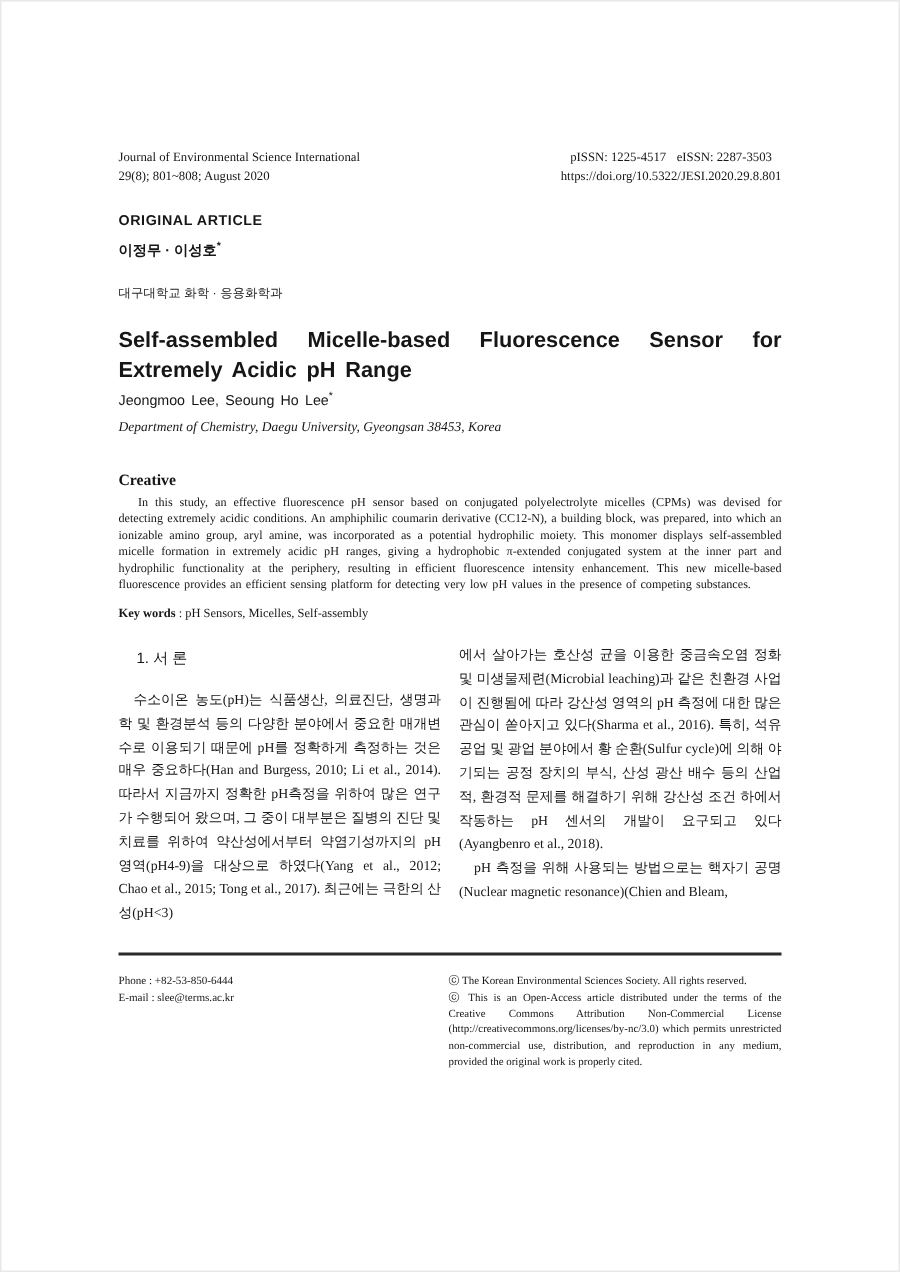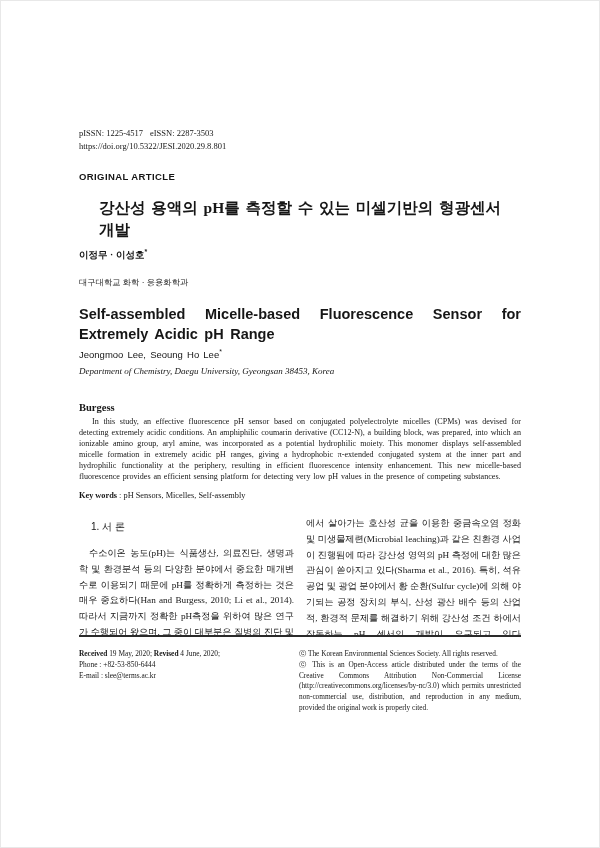--- a/index.html
+++ b/index.html
@@ -2,21 +2,21 @@
 <html><head>
 <meta charset="utf-8">
 <style>
   * { margin:0; padding:0; box-sizing:border-box; }
   html,body { width:600px; height:848px; background:#ffffff; }
   body { font-family:"Liberation Serif", serif; color:#161616; }
   .page { position:relative; width:600px; height:848px; background:#fff;
           border:1px solid #e8e8e8; padding:97px 78px 0 78px; overflow:hidden; }
 
   .jheader { display:flex; justify-content:space-between; font-size:8.5px; line-height:13px; }
-  .jh-right { text-align:left;margin-top:29px; }
+  .jh-right { text-align:center; }
   .issn-gap { margin-left:7px; }
 
   .article-type { margin-top:18px; font-family:"Liberation Sans", sans-serif;
                   font-weight:bold; font-size:9.5px; letter-spacing:.4px; line-height:12px; }
 
   .title-kr { margin:14px 20px 0 20px; font-size:15.5px; font-weight:bold;
               line-height:22px; text-align:justify; text-align-last:justify; }
 
   .authors-kr { margin-top:8px; font-family:"Liberation Sans", sans-serif;
                 font-size:9.5px; font-weight:bold; line-height:12px; }
@@ -49,46 +49,49 @@
   .foot-left { width:219px; font-size:7.4px; line-height:10.8px; }
   .foot-right { width:222px; font-size:7.3px; line-height:10.8px; text-align:justify; }
   .foot-left b, .foot-right b { font-weight:bold; }
 </style>
 </head>
 <body>
 
 <div class="page">
 
   <header class="jheader">
+    <div class="jh-left">
+      <div>Journal of Environmental Science International</div>
+      <div>29(8); 801~808; August 2020</div>
+    </div>
     <div class="jh-right">
       <div>
         <span>pISSN: 1225-4517</span><span class="issn-gap">eISSN: 2287-3503</span>
       </div>
       <div>https://doi.org/10.5322/JESI.2020.29.8.801</div>
     </div>
   </header>
 
   <div class="article-type">ORIGINAL ARTICLE</div>
 
-  <h1 class="title-kr">강산성 용액의 pH를 측정할 수 있는 미셀기반의 형광센서 개발</h1>
 
   <div class="authors-kr">
     <span>이정무 · 이성호</span><sup class="mark">*</sup>
   </div>
   <div class="affil-kr">대구대학교 화학 · 응용화학과</div>
 
   <h2 class="title-en">Self-assembled Micelle-based Fluorescence Sensor for Extremely Acidic pH Range</h2>
 
   <div class="authors-en">
     <span>Jeongmoo Lee, Seoung Ho Lee</span><sup class="mark">*</sup>
   </div>
   <div class="affil-en">Department of Chemistry, Daegu University, Gyeongsan 38453, Korea</div>
 
   <section>
-    <div class="abs-head">Burgess</div>
+    <div class="abs-head">Creative</div>
     <p class="abs-text">In this study, an effective fluorescence pH sensor based on conjugated polyelectrolyte micelles (CPMs) was devised for detecting extremely acidic conditions. An amphiphilic coumarin derivative (CC12-N), a building block, was prepared, into which an ionizable amino group, aryl amine, was incorporated as a potential hydrophilic moiety. This monomer displays self-assembled micelle formation in extremely acidic pH ranges, giving a hydrophobic π-extended conjugated system at the inner part and hydrophilic functionality at the periphery, resulting in efficient fluorescence intensity enhancement. This new micelle-based fluorescence provides an efficient sensing platform for detecting very low pH values in the presence of competing substances.</p>
     <div class="keywords">
       <span class="kw-label">Key words</span><span> : </span><span>pH Sensors, Micelles, Self-assembly</span>
     </div>
   </section>
 
   <section class="columns">
     <div class="col col-left">
       <div class="sec-head">1. 서 론</div>
       <p class="indent">수소이온 농도(pH)는 식품생산, 의료진단, 생명과학 및 환경분석 등의 다양한 분야에서 중요한 매개변수로 이용되기 때문에 pH를 정확하게 측정하는 것은 매우 중요하다(Han and Burgess, 2010; Li et al., 2014). 따라서 지금까지 정확한 pH측정을 위하여 많은 연구가 수행되어 왔으며, 그 중이 대부분은 질병의 진단 및 치료를 위하여 약산성에서부터 약염기성까지의 pH 영역(pH4-9)을 대상으로 하였다(Yang et al., 2012; Chao et al., 2015; Tong et al., 2017). 최근에는 극한의 산성(pH&lt;3)</p>
@@ -96,23 +99,20 @@
     <div class="col col-right">
       <p>에서 살아가는 호산성 균을 이용한 중금속오염 정화 및 미생물제련(Microbial leaching)과 같은 친환경 사업이 진행됨에 따라 강산성 영역의 pH 측정에 대한 많은 관심이 쏟아지고 있다(Sharma et al., 2016). 특히, 석유공업 및 광업 분야에서 황 순환(Sulfur cycle)에 의해 야기되는 공정 장치의 부식, 산성 광산 배수 등의 산업적, 환경적 문제를 해결하기 위해 강산성 조건 하에서 작동하는 pH 센서의 개발이 요구되고 있다(Ayangbenro et al., 2018).</p>
       <p class="indent">pH 측정을 위해 사용되는 방법으로는 핵자기 공명(Nuclear magnetic resonance)(Chien and Bleam,</p>
     </div>
   </section>
 
   <footer class="footer">
     <div class="footer-rule"></div>
     <div class="foot-cols">
       <div class="foot-left">
-        <div>
-          <b>Received</b><span> 19 May, 2020; </span><b>Revised</b><span> 4 June, 2020;</span>
-        </div>
         <div>Phone : +82-53-850-6444</div>
         <div>E-mail : slee@terms.ac.kr</div>
       </div>
       <div class="foot-right">
         <div>ⓒ The Korean Environmental Sciences Society. All rights reserved.</div>
         <div>ⓒ This is an Open-Access article distributed under the terms of the Creative Commons Attribution Non-Commercial License (http://creativecommons.org/licenses/by-nc/3.0) which permits unrestricted non-commercial use, distribution, and reproduction in any medium, provided the original work is properly cited.</div>
       </div>
     </div>
   </footer>
 

